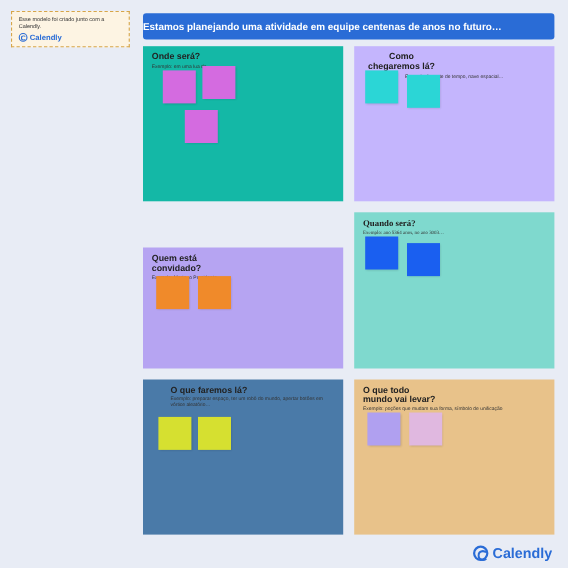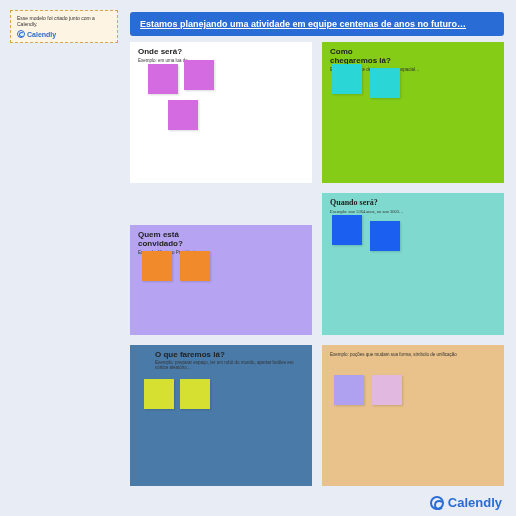--- a/index.html
+++ b/index.html
@@ -26,24 +26,23 @@
     color: #2a6cd6;
     font-weight: 600;
     font-size: 7px;
   }
   .header {
     position: absolute;
     top: 12px; left: 130px; right: 12px;
     background: #2a6cd6;
     color: #fff;
     border-radius: 3px;
-    padding: 7px 10px;
+    padding: 7px 0;
     font-size: 9px;
     font-weight: 600;
-    text-decoration: underline;
   }
   .grid {
     position: absolute;
     top: 42px; left: 130px; right: 12px; bottom: 30px;
     display: grid;
     grid-template-columns: 1fr 1fr;
     grid-template-rows: 1fr 1fr 1fr;
     gap: 10px;
   }
   .panel {
@@ -108,28 +107,28 @@
     <span class="c-icon c-icon-sm"></span>
     <span>Calendly</span>
   </div>
 </div>
 
 <div class="header">
   <span>Estamos planejando uma atividade em equipe centenas de anos no futuro…</span>
 </div>
 
 <div class="grid">
-    <div class="panel" style="background: #ffffff;">
+    <div class="panel" style="background: #14b8a6;">
       <div class="panel-title">Onde será?</div>
       <div class="panel-hint">Exemplo: em uma lua de…</div>
       <div class="note" style="left: 18px; top: 22px; background: rgb(212, 107, 224);"></div>
       <div class="note" style="left: 54px; top: 18px; background: rgb(212, 107, 224);"></div>
       <div class="note" style="left: 38px; top: 58px; background: rgb(212, 107, 224);"></div>
     </div>
-    <div class="panel" style="background: #84cc16;">
+    <div class="panel" style="background: #c4b5fd; text-align: center;">
       <div class="panel-title">Como chegaremos lá?</div>
       <div class="panel-hint">Exemplo: foguete de tempo, nave espacial…</div>
       <div class="note" style="left: 10px; top: 22px; background: rgb(43, 214, 214);"></div>
       <div class="note" style="left: 48px; top: 26px; background: rgb(43, 214, 214);"></div>
     </div>
     <div class="panel" style="background: rgb(182, 164, 242); margin-top: 32px;">
       <div class="panel-title">Quem está convidado?</div>
       <div class="panel-hint">Exemplo: Marte, o Presidente…</div>
       <div class="note" style="left: 12px; top: 26px; background: rgb(240, 138, 42);"></div>
       <div class="note" style="left: 50px; top: 26px; background: rgb(240, 138, 42);"></div>
@@ -140,20 +139,21 @@
       <div class="note" style="left: 10px; top: 22px; background: rgb(26, 95, 240);"></div>
       <div class="note" style="left: 48px; top: 28px; background: rgb(26, 95, 240);"></div>
     </div>
     <div class="panel" style="background: rgb(74, 122, 168); padding-left: 25px;">
       <div class="panel-title">O que faremos lá?</div>
       <div class="panel-hint">Exemplo: preparar espaço, ter um robô do mundo, apertar botões em vórtice aleatório…</div>
       <div class="note" style="left: 14px; top: 34px; background: rgb(214, 224, 48);"></div>
       <div class="note" style="left: 50px; top: 34px; background: rgb(214, 224, 48);"></div>
     </div>
     <div class="panel" style="background: rgb(232, 194, 138);">
+      <div class="panel-title">O que todo mundo vai levar?</div>
       <div class="panel-hint">Exemplo: poções que mudam sua forma, símbolo de unificação</div>
       <div class="note" style="left: 12px; top: 30px; background: rgb(176, 160, 240);"></div>
       <div class="note" style="left: 50px; top: 30px; background: rgb(224, 184, 224);"></div>
     </div>
   </div>
 
 <div class="footer-logo">
   <span class="c-icon"></span>
   <span>Calendly</span>
 </div>

